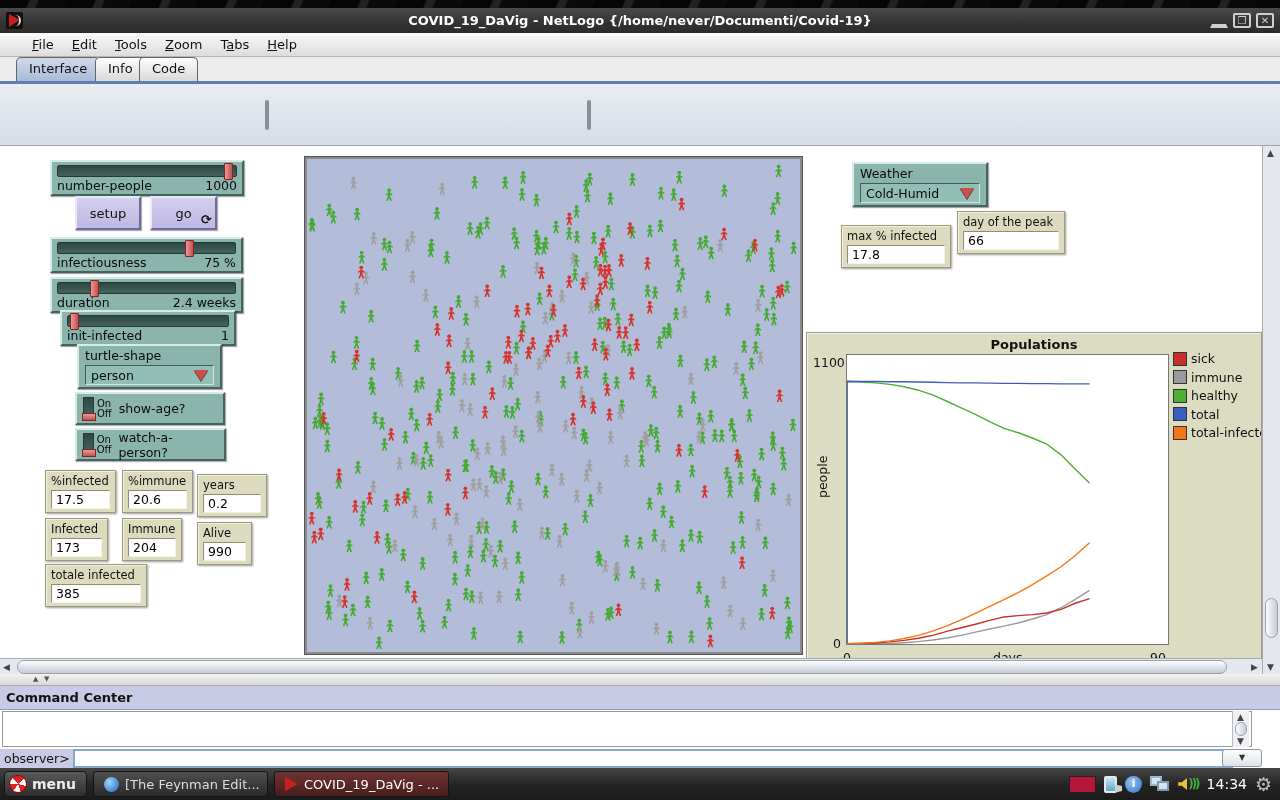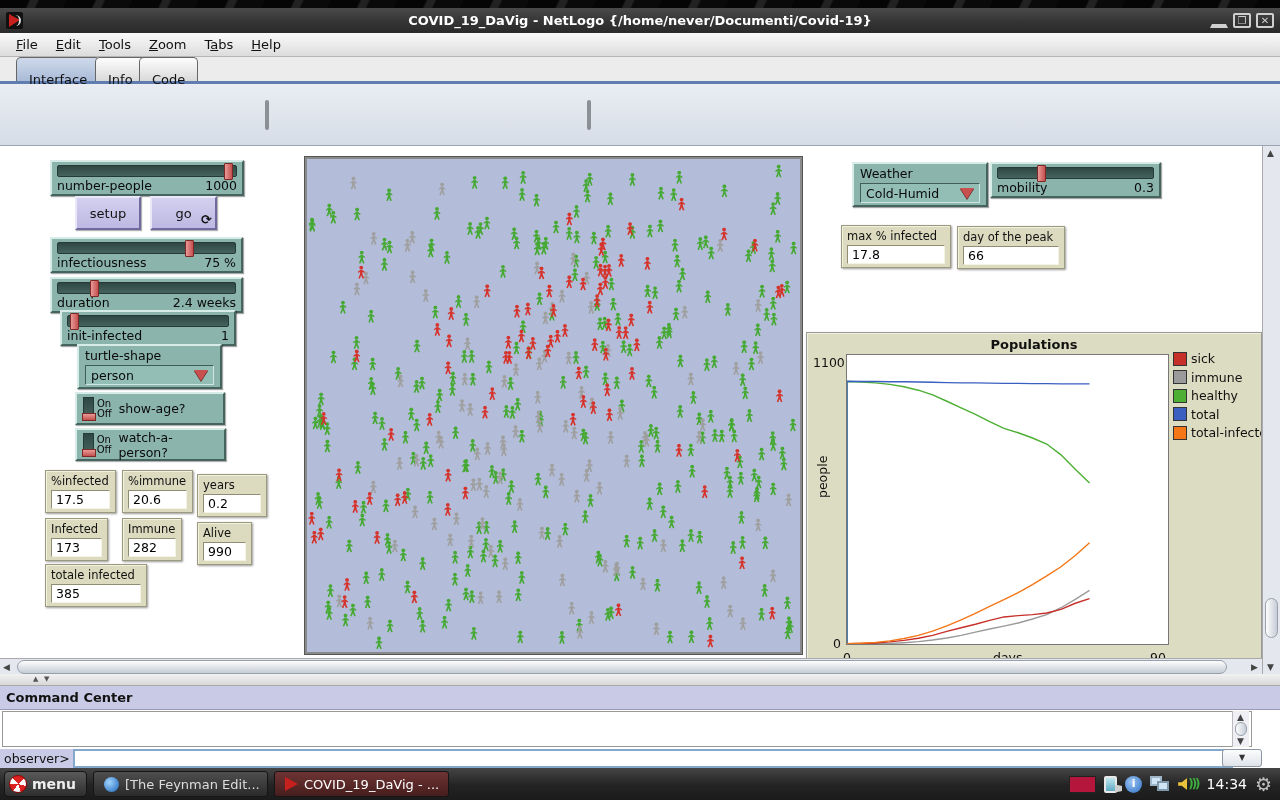--- a/index.html
+++ b/index.html
@@ -16,27 +16,27 @@
   .nl-app-icon { width:17px; height:17px; background:#111; border-radius:2px; position:relative; flex:0 0 auto; }
   .nl-app-icon::before { content:""; position:absolute; left:3px; top:2px; border-left:11px solid #c8201e; border-top:6px solid transparent; border-bottom:7px solid transparent; }
   .nl-app-icon::after { content:""; position:absolute; right:2px; top:3px; width:9px; height:11px; border-right:2px solid #ddd; border-radius:50%; }
   .title-text { position:absolute; left:0; right:0; text-align:center; color:#fff; font-weight:bold; font-size:13px; }
   .win-ctrls { margin-left:auto; display:flex; gap:5px; z-index:2; }
   .win-btn { width:18px; height:15px; border:2px solid #cfcfcf; border-radius:2px; color:#cfcfcf; font-size:10px; line-height:11px; text-align:center; font-weight:bold; }
   .win-btn.min { border-color:transparent; border-bottom:4px solid #cfcfcf; border-radius:0; }
 
   
   .menubar { position:absolute; left:0; top:33px; width:1280px; height:24px;
-    background:linear-gradient(#fafafa,#dcdcdc); border-bottom:1px solid #b5b5b5; display:flex; align-items:center; padding-left:8px; gap:2px; }
+    background:linear-gradient(#fafafa,#dcdcdc); border-bottom:1px solid #b5b5b5; display:flex; align-items:center; padding-left:24px; gap:2px; }
   .menu-item { font-size:13px; color:#111; padding:2px 8px; }
 
   
   .tabrow { position:absolute; left:0; top:57px; width:1280px; height:27px; background:#ececec; border-bottom:3px solid #5f7daf; }
   .tab { position:absolute; bottom:0; height:24px; border:1px solid #666; border-bottom:none; border-radius:5px 5px 0 0;
-    font-size:13px; padding:14px 12px 0 12px; background:linear-gradient(#fdfdfd,#d9d9d9); color:#111; }
+    font-size:13px; padding:3px 12px 0 12px; background:linear-gradient(#fdfdfd,#d9d9d9); color:#111; }
   .tab.active { background:linear-gradient(#cfd9ea,#a9bbd8); font-weight:normal; }
 
   
   .toolbar { position:absolute; left:0; top:84px; width:1280px; height:62px;
     background:linear-gradient(#e9edf3,#d6dde7); border-bottom:1px solid #9aa4b2; }
   .tool-lbl { font-size:12.5px; color:#222; text-align:center; }
   .tool-sep { position:absolute; top:16px; width:4px; height:30px; background:#8b8f96; border-radius:2px; }
   .pencil-icon { font-size:17px; color:#777; }
   .trash-icon { width:12px; height:14px; background:linear-gradient(#c9c9c9,#9d9d9d); border-radius:2px 2px 3px 3px; position:relative; margin:2px auto 0; }
   .trash-icon::before { content:""; position:absolute; left:-2px; top:-3px; width:16px; height:3px; background:#aaa; border-radius:2px; }
@@ -279,21 +279,21 @@
     <div class="nl-monitor" style="left:197px;top:328px;width:70px;">
       <div class="mlabel">years</div>
         <div class="mvalue">0.2</div>
     </div>
     <div class="nl-monitor" style="left:45px;top:372px;width:63px;">
       <div class="mlabel">Infected</div>
         <div class="mvalue">173</div>
     </div>
     <div class="nl-monitor" style="left:122px;top:372px;width:60px;">
       <div class="mlabel">Immune</div>
-        <div class="mvalue">282</div>
+        <div class="mvalue">204</div>
     </div>
     <div class="nl-monitor" style="left:197px;top:376px;width:55px;">
       <div class="mlabel">Alive</div>
         <div class="mvalue">990</div>
     </div>
     <div class="nl-monitor" style="left:45px;top:418px;width:102px;">
       <div class="mlabel">totale infected</div>
         <div class="mvalue">385</div>
     </div>
 
@@ -787,35 +787,26 @@
     </div>
 
     <div class="nl-chooser" style="left:852px;top:16px;width:136px;">
       <div>Weather</div>
       <div class="nl-chooser-box">
         <span>Cold-Humid</span>
         <span class="red-tri"></span>
       </div>
     </div>
 
-    <div class="nl-slider" style="left:990px;top:16px;width:171px;">
-      <div class="nl-groove">
-          <div class="nl-handle" style="left:25%;"></div>
-        </div>
-      <div class="nl-slider-row">
-          <span>mobility</span>
-          <span>0.3</span>
-        </div>
-    </div>
 
     <div class="nl-monitor" style="left:841px;top:79px;width:110px;">
       <div class="mlabel">max % infected</div>
         <div class="mvalue">17.8</div>
     </div>
-    <div class="nl-monitor" style="left:957px;top:80px;width:108px;">
+    <div class="nl-monitor" style="left:957px;top:65px;width:108px;">
       <div class="mlabel">day of the peak</div>
         <div class="mvalue">66</div>
     </div>
 
     <div class="plot-panel">
       <div class="plot-title">Populations</div>
       <div class="axis-lbl" style="left:6px;top:22px;">1100</div>
       <div class="axis-lbl" style="left:26px;top:303px;">0</div>
       <div class="axis-lbl" style="left:8px;top:165px;transform:rotate(-90deg);transform-origin:left top;">people</div>
       <div class="axis-lbl" style="left:36px;top:317px;">0</div>

